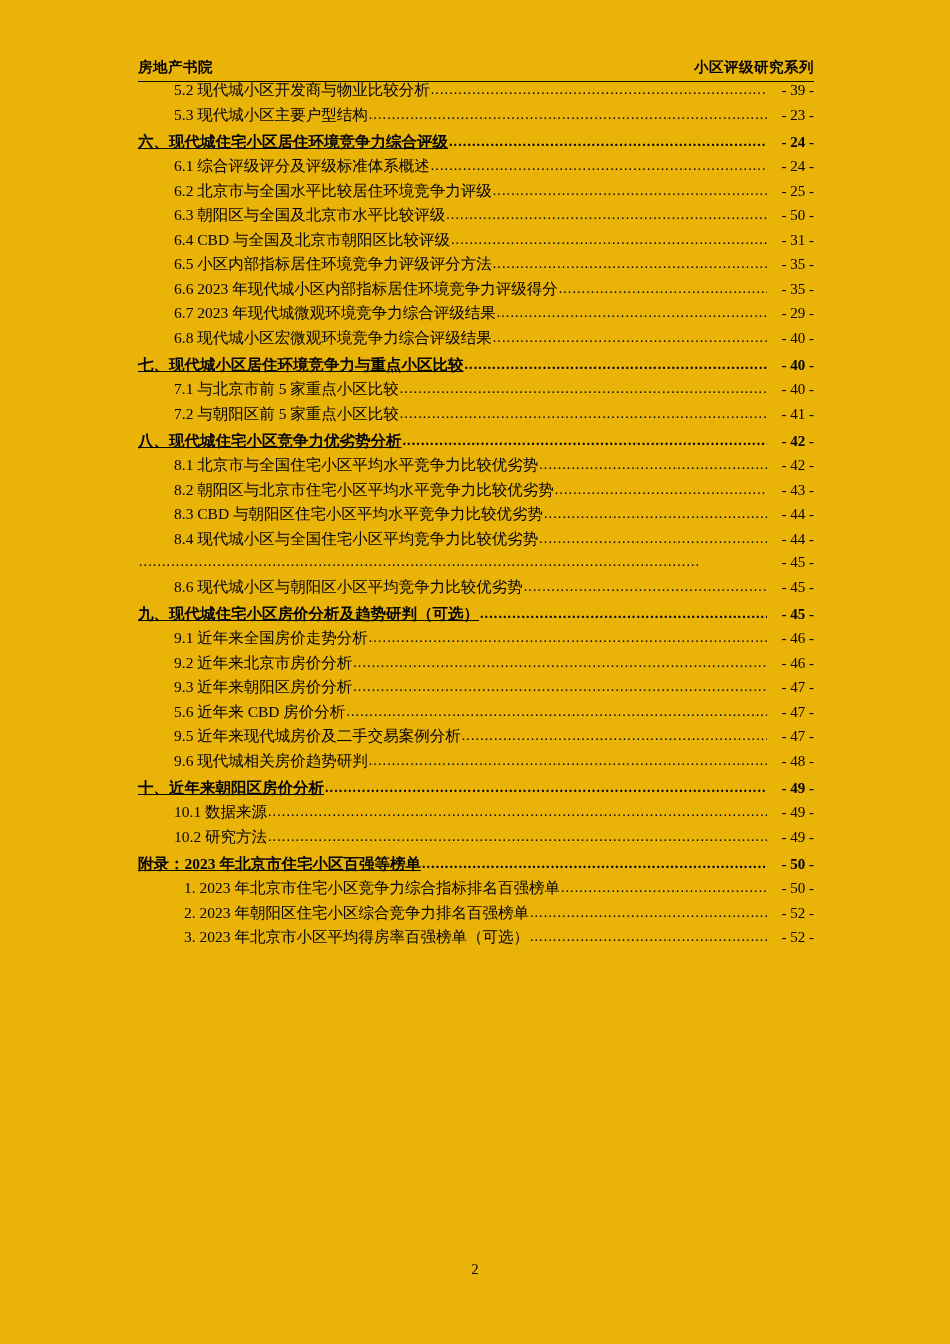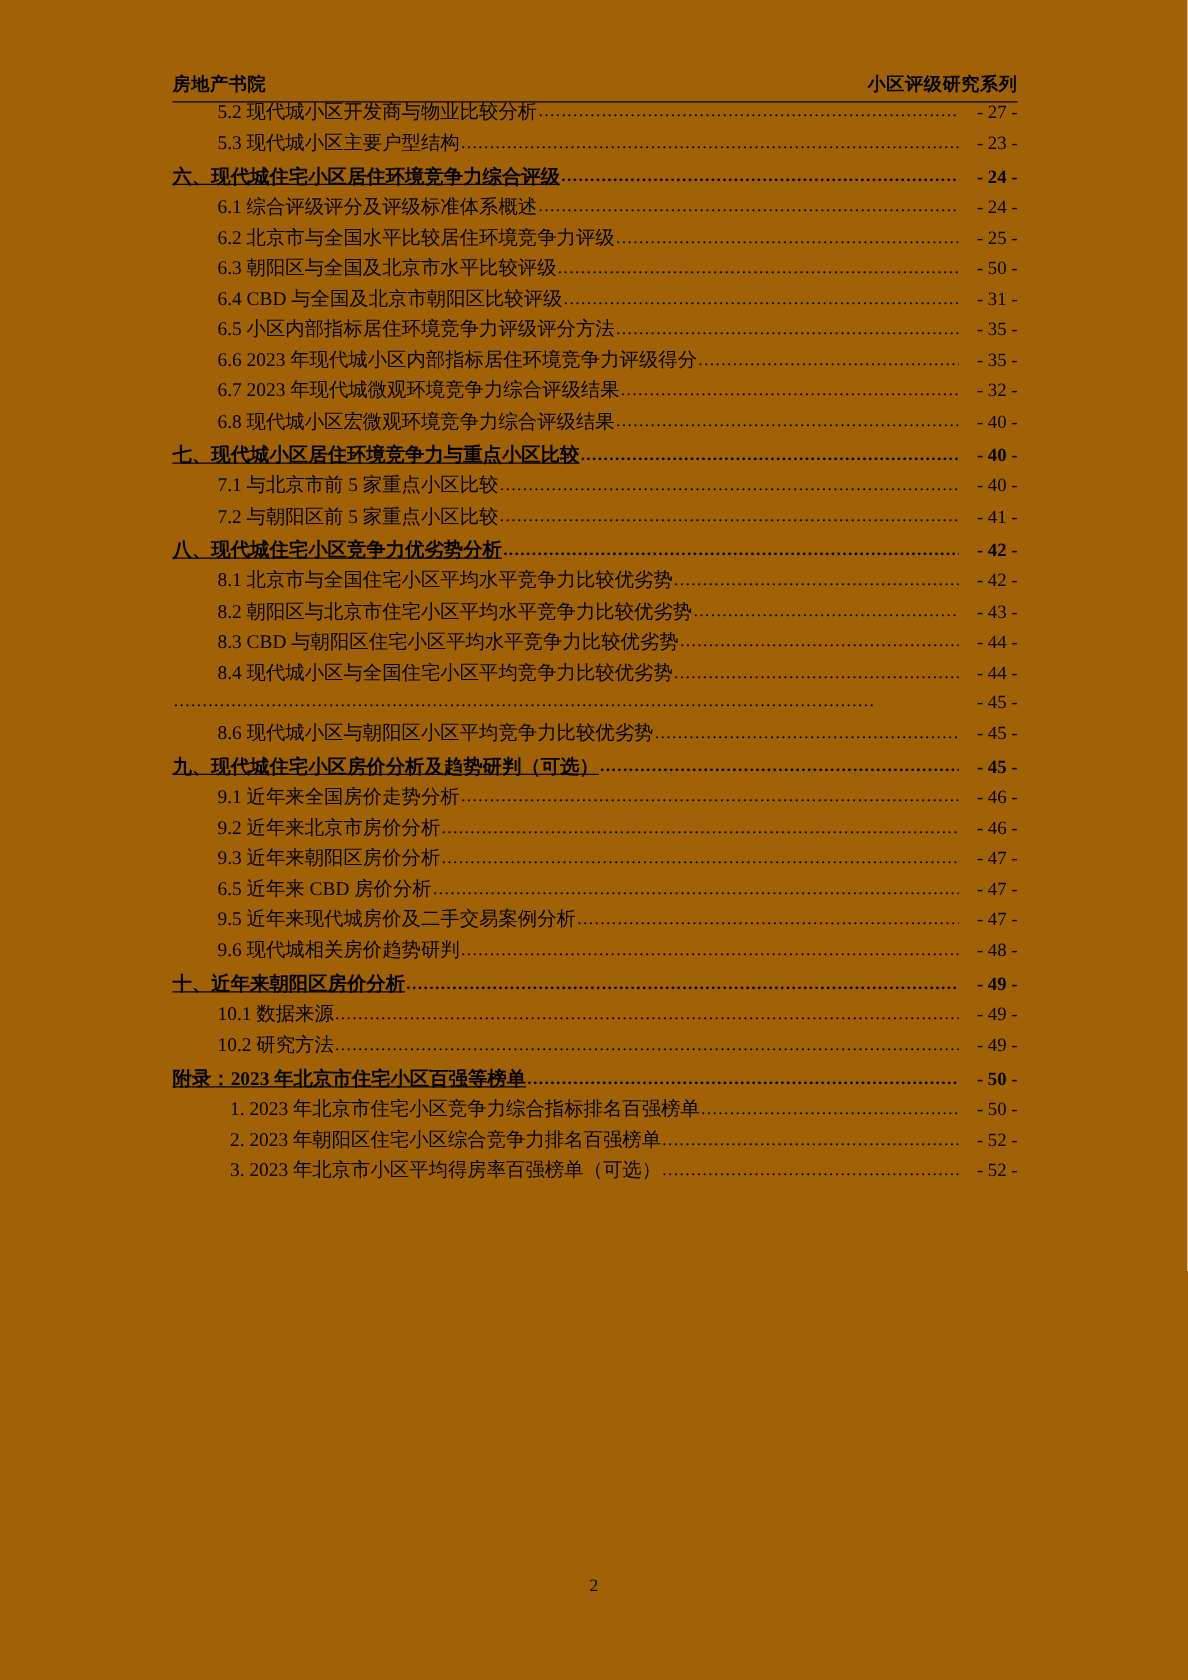--- a/index.html
+++ b/index.html
@@ -8,21 +8,21 @@
     background: #ffffff;
   }
   body {
     font-family: "Liberation Serif", "DejaVu Serif", serif;
     color: #000000;
   }
   .page {
     width: 950px;
     height: 1344px;
     position: relative;
-    background: #a16207;
+    background: #eab308;
     box-sizing: border-box;
     overflow: hidden;
   }
   .content {
     position: absolute;
     left: 138px;
     top: 58px;
     width: 676px;
   }
   .header {
@@ -90,21 +90,21 @@
 
     <div class="header">
       <span>房地产书院</span>
       <span>小区评级研究系列</span>
     </div>
 
     <div class="toc">
         <div class="toc-row lvl2">
           <span class="txt">5.2  现代城小区开发商与物业比较分析</span>
           <span class="dots">..........................................................................................................................</span>
-          <span class="pg">- 27 -</span>
+          <span class="pg">- 39 -</span>
         </div>
         <div class="toc-row lvl2">
           <span class="txt">5.3  现代城小区主要户型结构</span>
           <span class="dots">..........................................................................................................................</span>
           <span class="pg">- 23 -</span>
         </div>
         <div class="toc-row lvl1 gap-top">
           <span class="txt">六、现代城住宅小区居住环境竞争力综合评级</span>
           <span class="dots">..........................................................................................................................</span>
           <span class="pg">- 24 -</span>
@@ -135,21 +135,21 @@
           <span class="pg">- 35 -</span>
         </div>
         <div class="toc-row lvl2">
           <span class="txt">6.6  2023 年现代城小区内部指标居住环境竞争力评级得分</span>
           <span class="dots">..........................................................................................................................</span>
           <span class="pg">- 35 -</span>
         </div>
         <div class="toc-row lvl2">
           <span class="txt">6.7  2023 年现代城微观环境竞争力综合评级结果</span>
           <span class="dots">..........................................................................................................................</span>
-          <span class="pg">- 32 -</span>
+          <span class="pg">- 29 -</span>
         </div>
         <div class="toc-row lvl2">
           <span class="txt">6.8  现代城小区宏微观环境竞争力综合评级结果</span>
           <span class="dots">..........................................................................................................................</span>
           <span class="pg">- 40 -</span>
         </div>
         <div class="toc-row lvl1 gap-top">
           <span class="txt">七、现代城小区居住环境竞争力与重点小区比较</span>
           <span class="dots">..........................................................................................................................</span>
           <span class="pg">- 40 -</span>
@@ -212,21 +212,21 @@
           <span class="txt">9.2  近年来北京市房价分析</span>
           <span class="dots">..........................................................................................................................</span>
           <span class="pg">- 46 -</span>
         </div>
         <div class="toc-row lvl2">
           <span class="txt">9.3  近年来朝阳区房价分析</span>
           <span class="dots">..........................................................................................................................</span>
           <span class="pg">- 47 -</span>
         </div>
         <div class="toc-row lvl2">
-          <span class="txt">6.5  近年来 CBD 房价分析</span>
+          <span class="txt">5.6  近年来 CBD 房价分析</span>
           <span class="dots">..........................................................................................................................</span>
           <span class="pg">- 47 -</span>
         </div>
         <div class="toc-row lvl2">
           <span class="txt">9.5  近年来现代城房价及二手交易案例分析</span>
           <span class="dots">..........................................................................................................................</span>
           <span class="pg">- 47 -</span>
         </div>
         <div class="toc-row lvl2">
           <span class="txt">9.6  现代城相关房价趋势研判</span>

